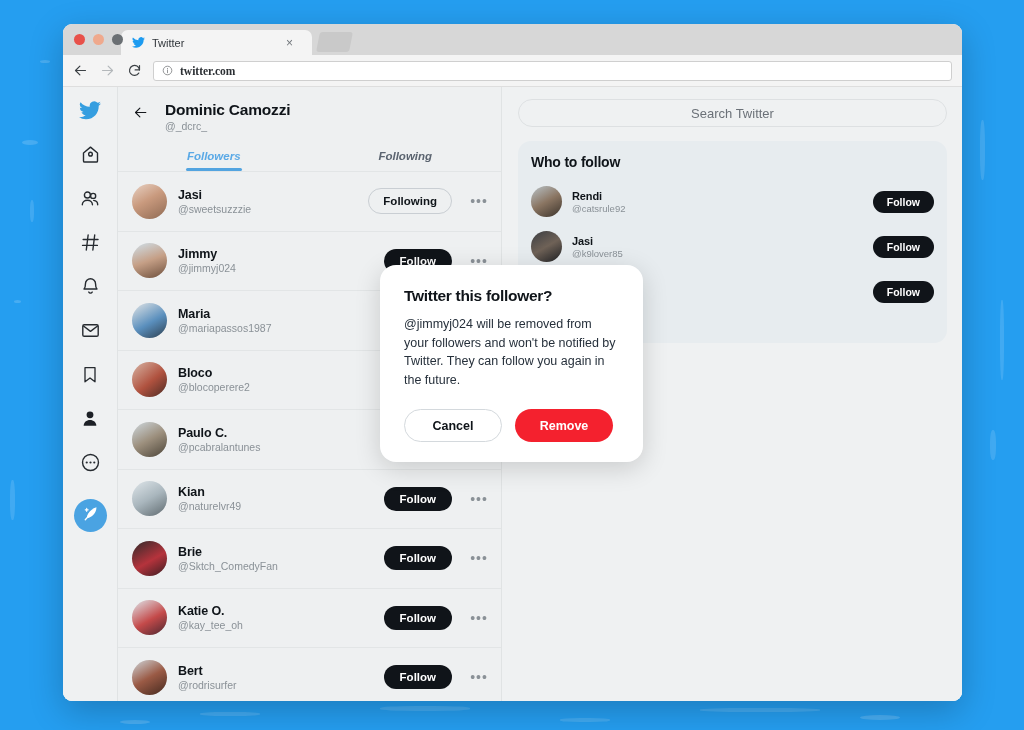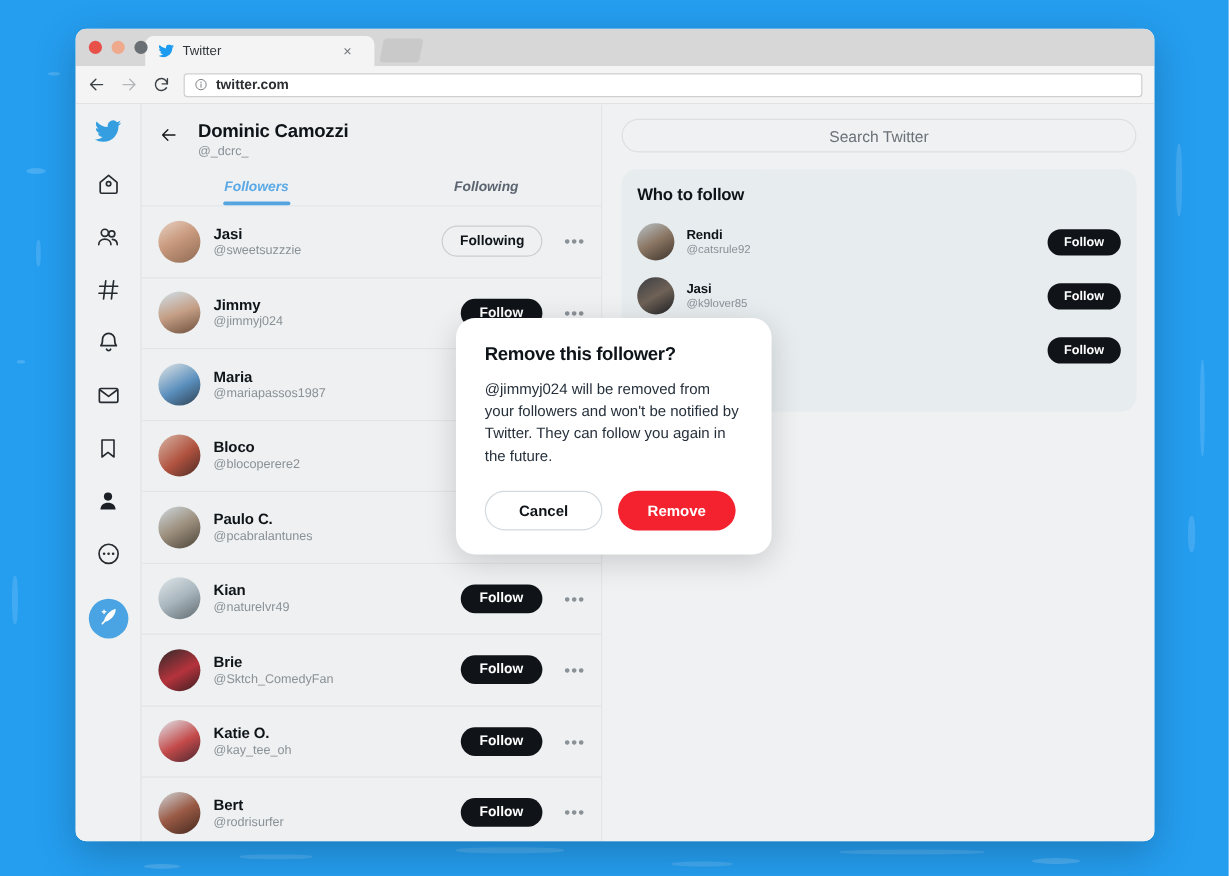--- a/index.html
+++ b/index.html
@@ -132,20 +132,21 @@
     border-radius: 3px;
     display: flex;
     align-items: center;
     padding: 0 8px;
     gap: 7px;
   }
   #urlbar .url-text {
     font-size: 11.5px;
     color: #2b2f33;
     font-weight: bold;
+    font-family: Liberation Serif, serif;
   }
 
   
   #page {
     flex: 1;
     display: flex;
     background: #eff1f2;
     position: relative;
     overflow: hidden;
   }
@@ -709,21 +710,21 @@
                   <div class="rowhandle">@domingo124</div>
                 </div>
                 <button class="btn-follow-sm">Follow</button>
               </div>
             </div>
           <div id="show-more">Show more</div>
         </div>
       </div>
 
       <div id="modal">
-        <div id="modal-title">Remove this follower?</div>
+        <div id="modal-title">Twitter this follower?</div>
         <div id="modal-body">@jimmyj024 will be removed from your followers and won't be notified by Twitter. They can follow you again in the future.</div>
         <div id="modal-actions">
           <button id="btn-cancel">Cancel</button>
           <button id="btn-remove">Remove</button>
         </div>
       </div>
 
     </div>
   </div>
 </div>

